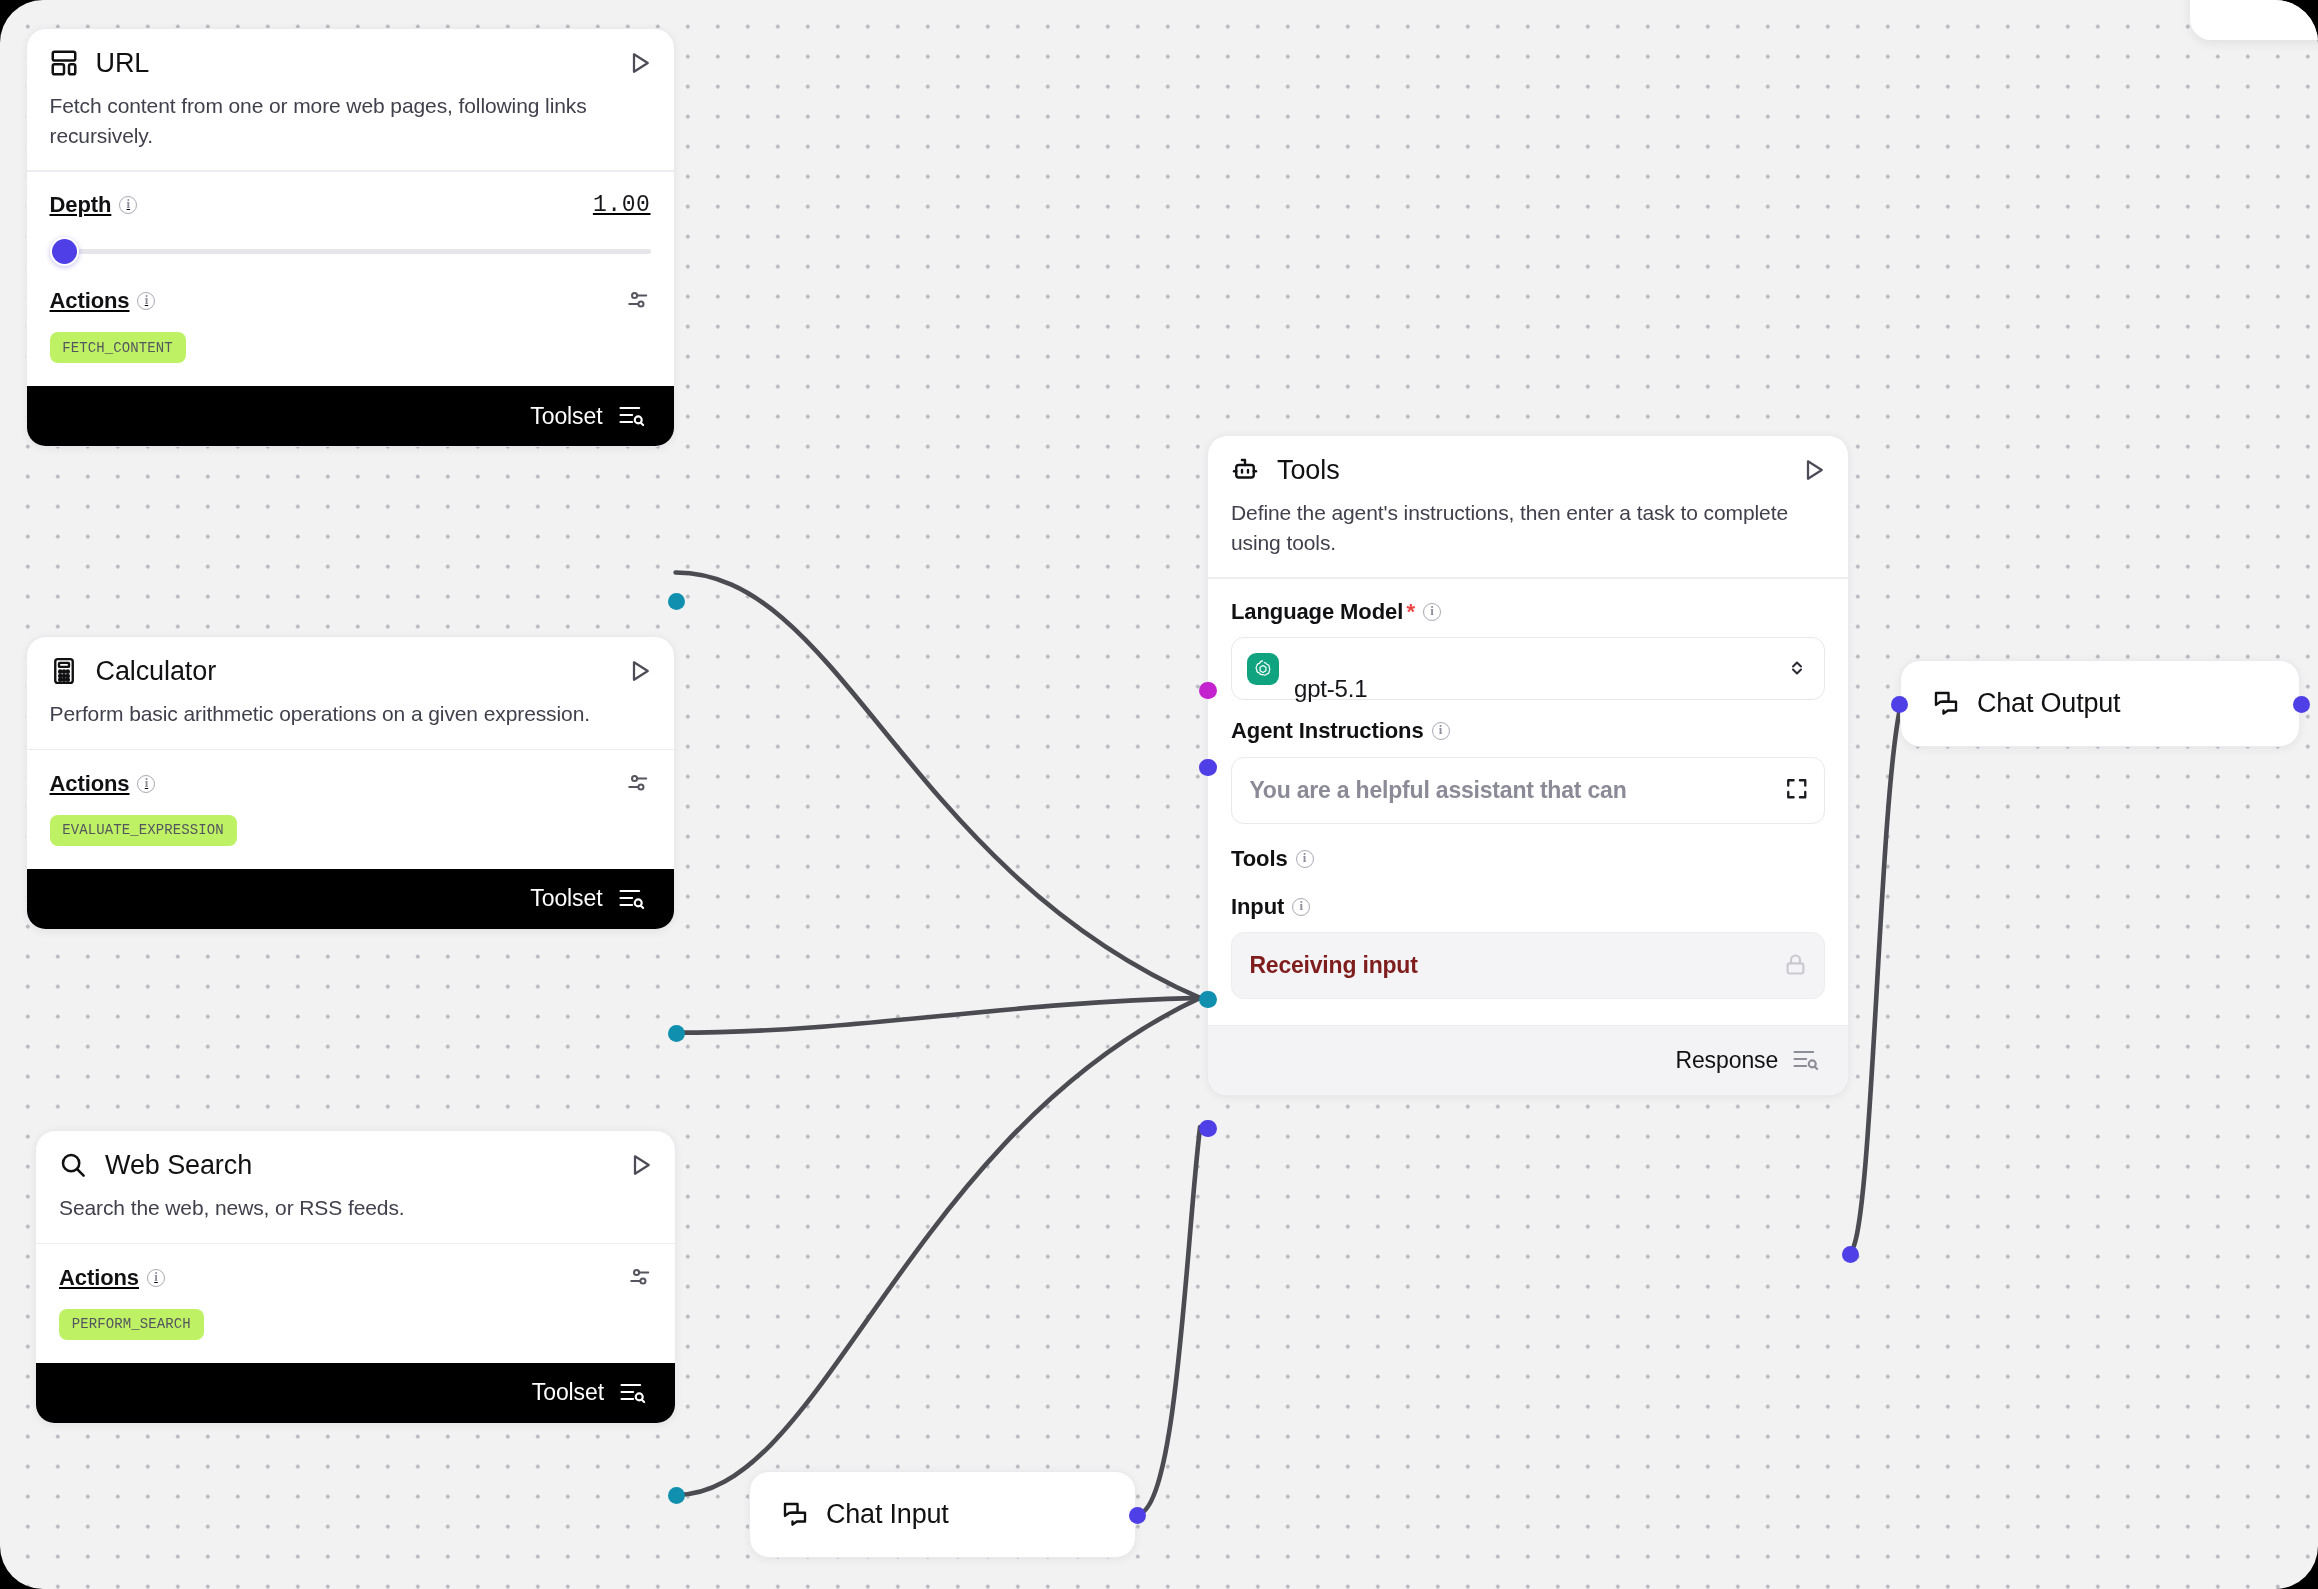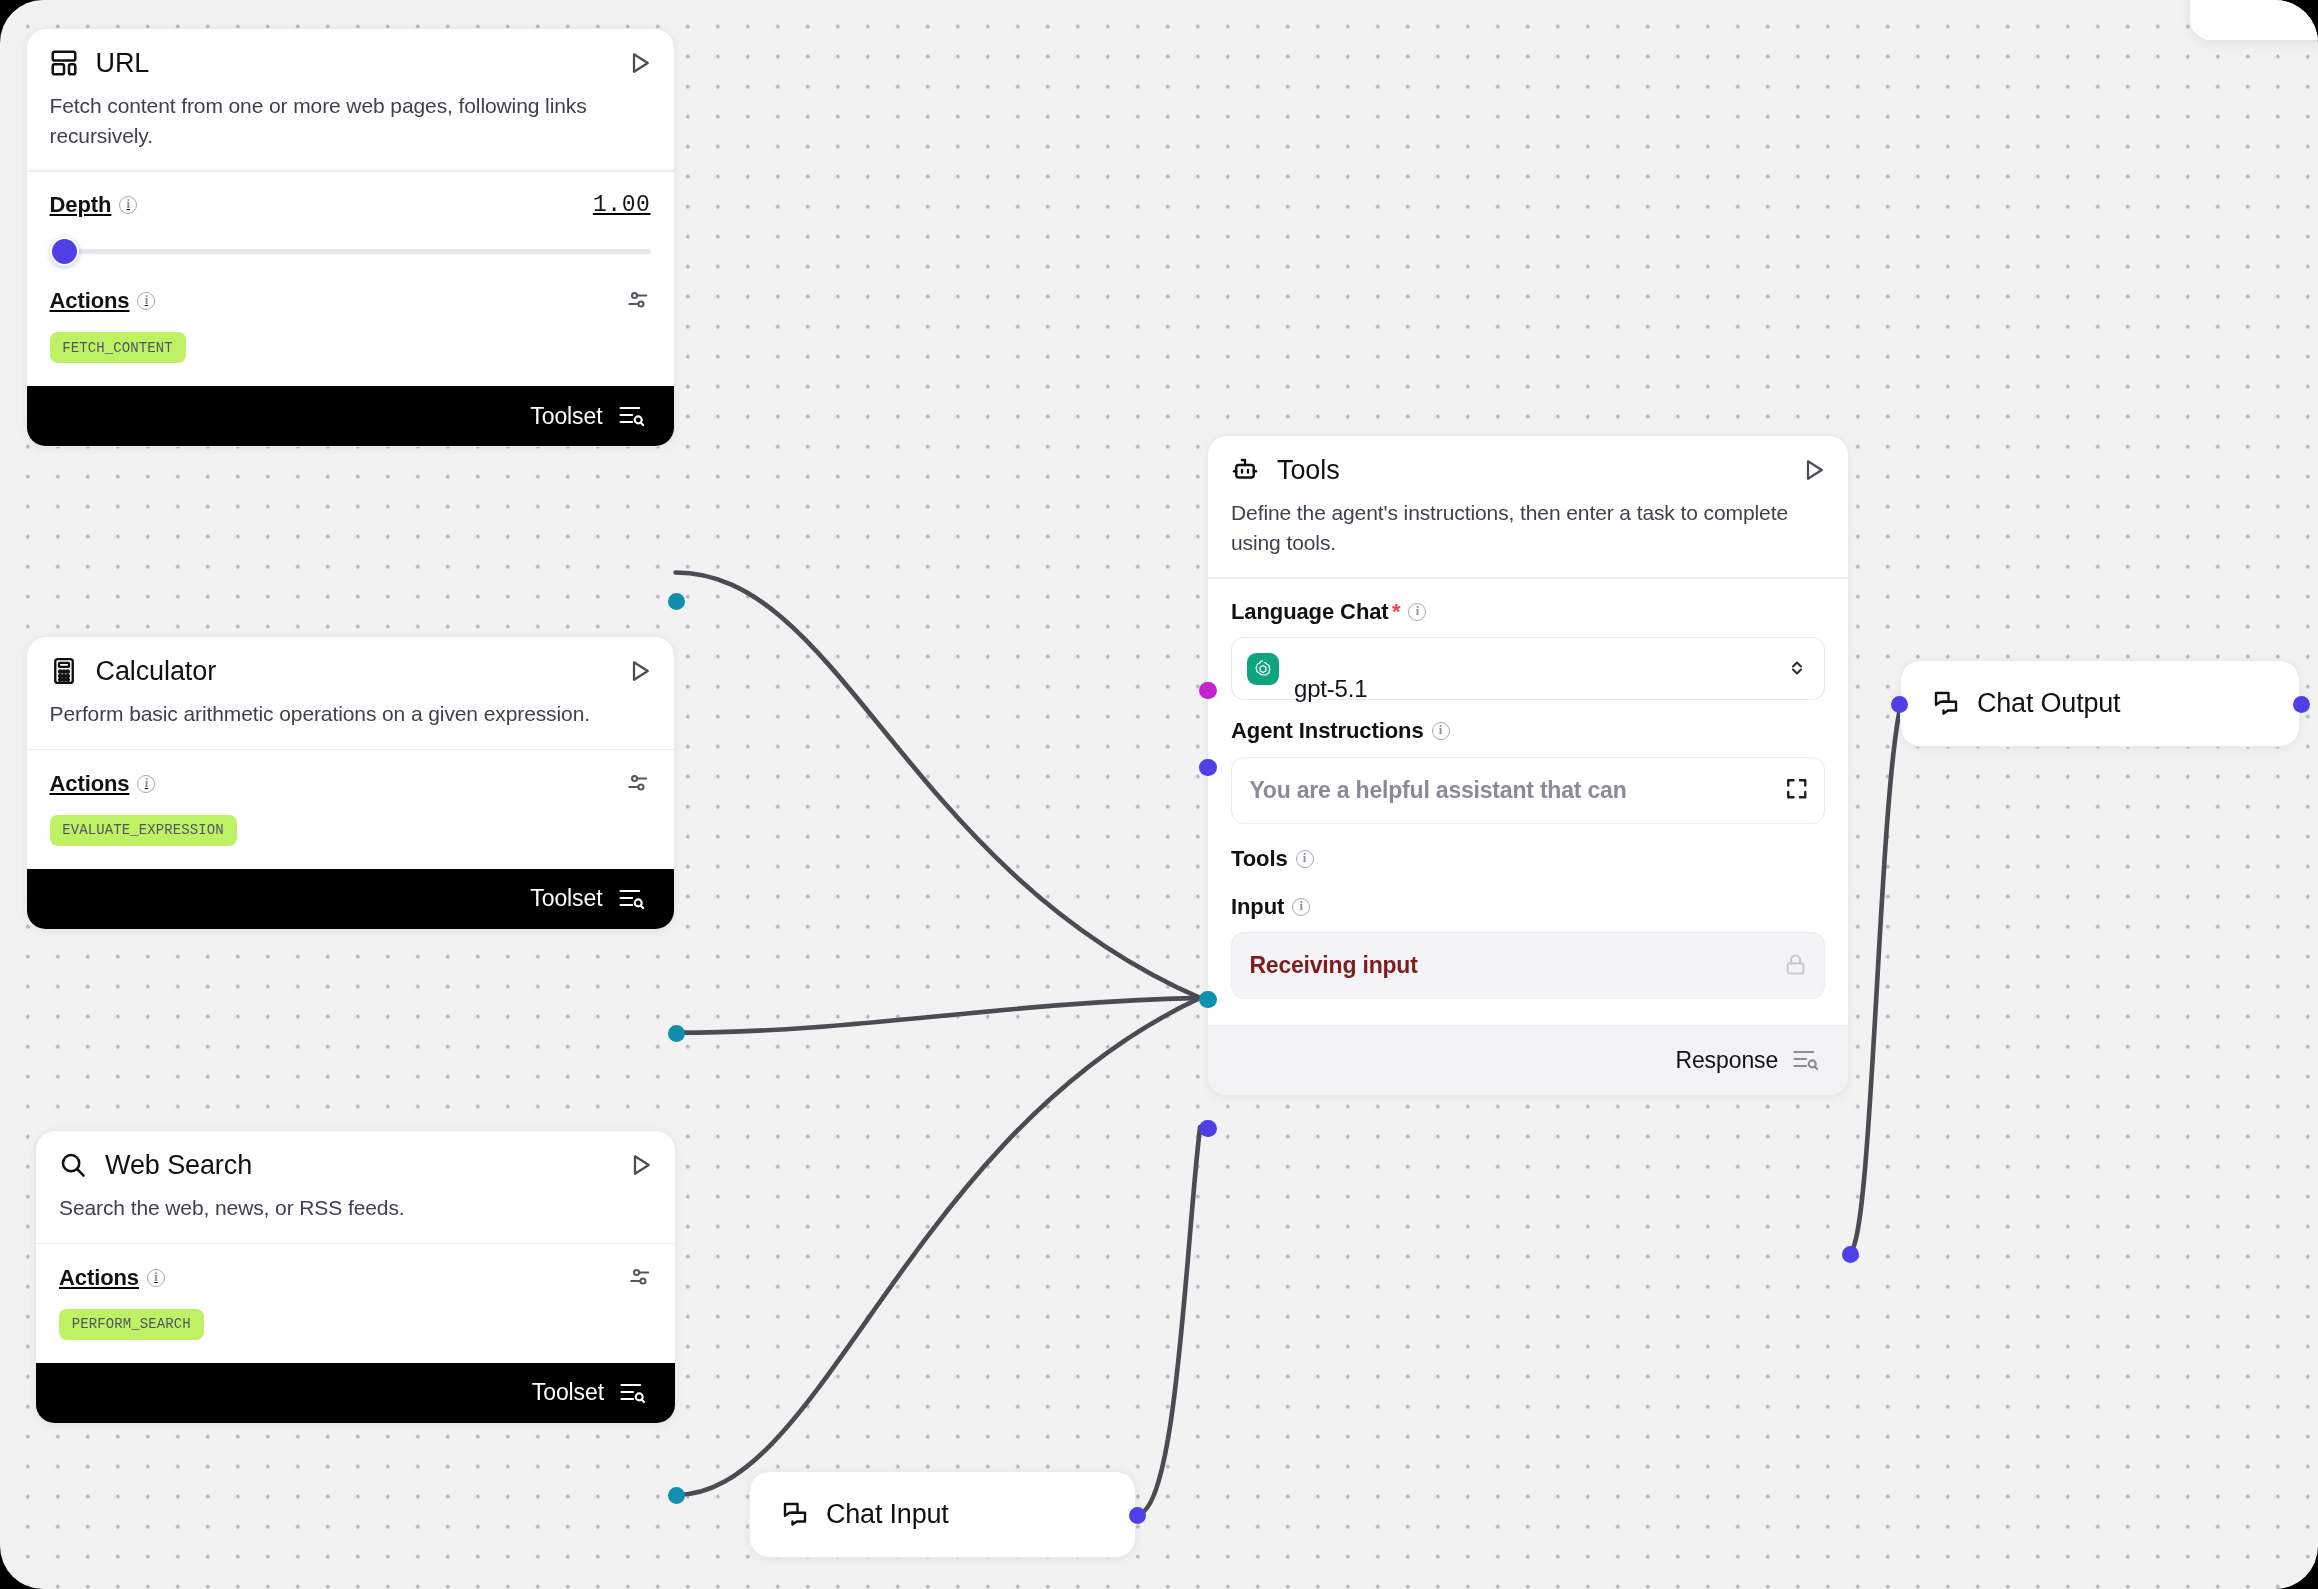--- a/index.html
+++ b/index.html
@@ -408,21 +408,21 @@
           <svg viewBox="0 0 24 24" fill="none" stroke="#4c4c57" stroke-width="1.8" stroke-linejoin="round">
               <path d="M8 5 L19 12 L8 19 Z"></path>
             </svg>
         </span>
       </div>
       <div class="node-desc">Define the agent's instructions, then enter a task to complete using tools.</div>
       <div class="divider"></div>
 
       <div class="sec">
         <span class="lbl">
-          <span>Language Chat</span>
+          <span>Language Model</span>
             <span class="req">*</span>
           <span class="info-i">i</span>
         </span>
         <div class="select">
           <span class="oai-badge">
             <svg width="22" height="22" viewBox="0 0 24 24" fill="none" stroke="#ffffff" stroke-width="1.3" stroke-linejoin="round">
               <path d="M12 3.2c-1.9 0-3.3 1.2-3.7 2.6-1.6.1-2.9 1.3-3.1 2.9-.9 1.2-.9 2.9 0 4.1-.2 1.6 1 3.1 2.6 3.4.7 1.5 2.5 2.3 4.1 1.8 1.3.9 3.1.7 4.2-.5 1.6-.2 2.8-1.6 2.7-3.2.9-1.2.9-2.9 0-4.1.2-1.6-1-3.1-2.6-3.4-.7-1.2-2-1.8-3.3-1.6"></path>
               <path d="M12 8.2l3.2 1.9v3.8L12 15.8l-3.2-1.9V10.1z"></path>
             </svg>
           </span>

